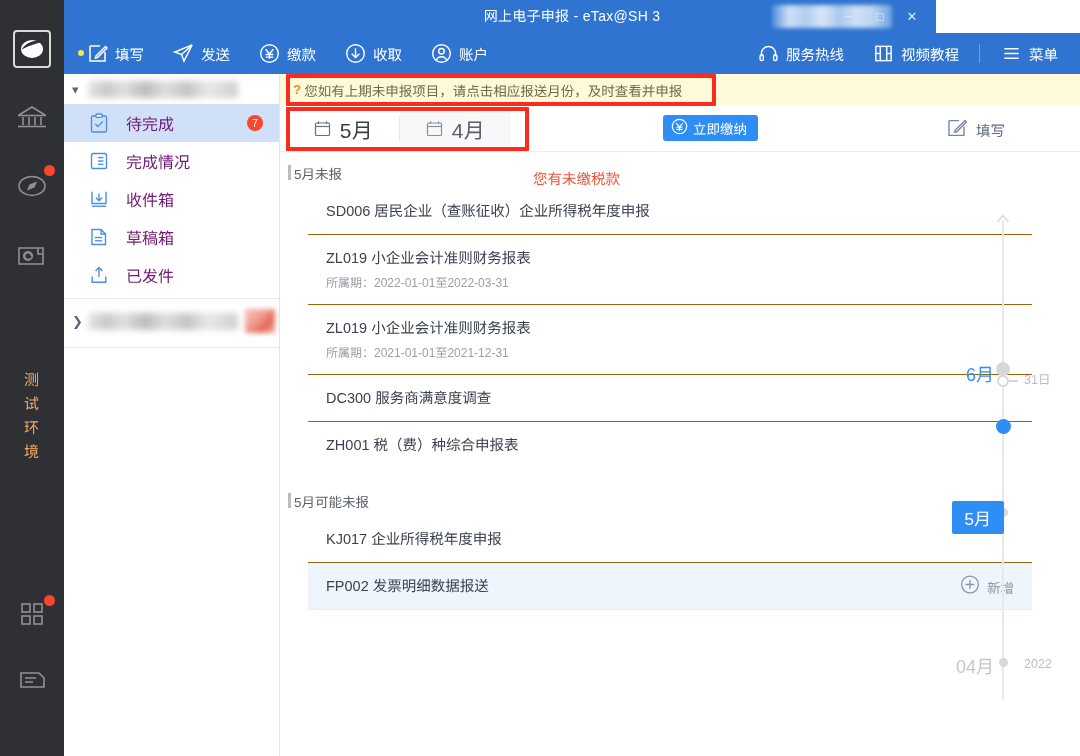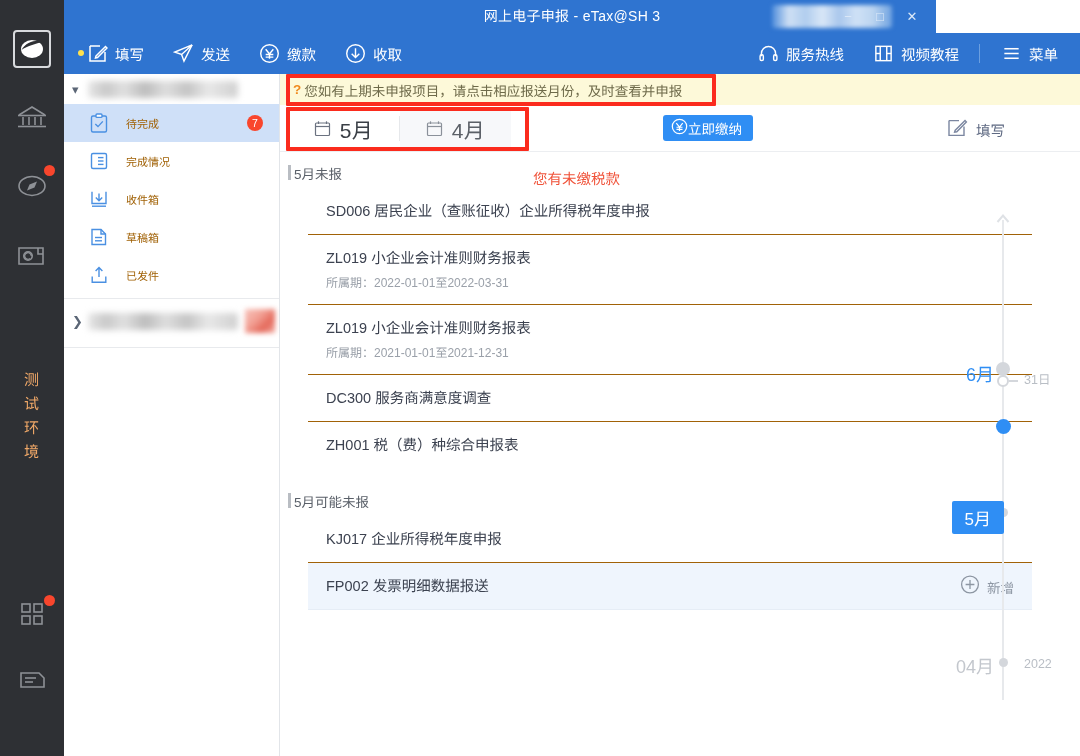--- a/index.html
+++ b/index.html
@@ -96,21 +96,21 @@
     height: 17px; border-radius: 3px; filter: blur(3px);
     background: linear-gradient(90deg,#e6e6e6 0%, #c9c9c9 12%, #e0e0e0 24%,
       #bdbdbd 38%, #dedede 52%, #c4c4c4 66%, #e8e8e8 80%, #d0d0d0 100%);
   }
   .nav-item {
     position: relative; height: 38px; display: flex; align-items: center;
     padding-left: 24px; gap: 16px; cursor: pointer;
   }
   .nav-item.active { background: #cfe0f8; }
   .nav-item .n-ico { width: 22px; height: 22px; display:flex; align-items:center; justify-content:center; }
-  .nav-item .n-label { font-size: 11px; color: #a16207; }
+  .nav-item .n-label { font-size: 16px; color: #701a75; }
   .nav-badge {
     position: absolute; right: 16px; top: 11px;
     min-width: 16px; height: 16px; padding: 0 4px; border-radius: 8px;
     background: #f9462d; color: #fff; font-size: 10.5px;
     display: flex; align-items: center; justify-content: center;
   }
   .nav-divider { height: 1px; background: #e8eaed; margin: 4px 0 0 0; }
   .nav-collapsed {
     position: relative; height: 44px; display: flex; align-items: center;
     padding-left: 8px; cursor: pointer;
@@ -148,21 +148,21 @@
   .mtab .cal-ico { width: 17px; height: 17px; }
   .tab-sep { width:1px; background:#e6e8eb; margin: 8px 0; }
 
   .pay-warn {
     position: absolute; left: 253px; top: 14px;
     color: #f0533a; font-size: 14.5px; margin-top: 48px;
   }
   .pay-btn {
     position: absolute; left: 383px; top: 10px; height: 26px;
     background: #2f8ef4; border-radius: 3px; color: #fff; font-size: 13.5px;
-    display: flex; align-items: center; padding: 0 11px 0 8px; cursor: pointer;
+    display: flex; align-items: center; gap: 5px; padding: 0 11px 0 8px; cursor: pointer;
   }
   .fill-btn {
     position: absolute; right: 75px; top: 10px; height: 28px;
     display: flex; align-items: center; gap: 8px; cursor: pointer;
     color: #5f6a83; font-size: 14.5px;
   }
 
   .listwrap {
     position: absolute; left: 0; top: 78px; width: 800px; height: 604px;
     overflow: hidden;
@@ -341,20 +341,30 @@
       <div class="tb-item">
         <span class="tb-ico">
           <svg width="21" height="21" viewBox="0 0 22 22" fill="none" stroke="#ffffff" stroke-width="1.5">
             <circle cx="11" cy="11" r="9.2"></circle>
             <path d="M11 5.5 V15 M7 11.3 L11 15.3 L15 11.3"></path>
           </svg>
         </span>
         <span>收取</span>
       </div>
 
+      <div class="tb-item">
+        <span class="tb-ico">
+          <svg width="21" height="21" viewBox="0 0 22 22" fill="none" stroke="#ffffff" stroke-width="1.5">
+            <circle cx="11" cy="11" r="9.2"></circle>
+            <circle cx="11" cy="8.6" r="2.9"></circle>
+            <path d="M5.6 18 a5.8 5.8 0 0 1 10.8 0"></path>
+          </svg>
+        </span>
+        <span>账户</span>
+      </div>
     </div>
 
     <div class="tb-group-right">
       <div class="tb-item">
         <span class="tb-ico">
           <svg width="21" height="21" viewBox="0 0 22 22" fill="none" stroke="#ffffff" stroke-width="1.5">
             <path d="M3.6 14 V11 a7.4 7.4 0 0 1 14.8 0 V14"></path>
             <rect x="2.2" y="12.4" width="3.4" height="6" rx="1.5"></rect>
             <rect x="16.4" y="12.4" width="3.4" height="6" rx="1.5"></rect>
           </svg>

